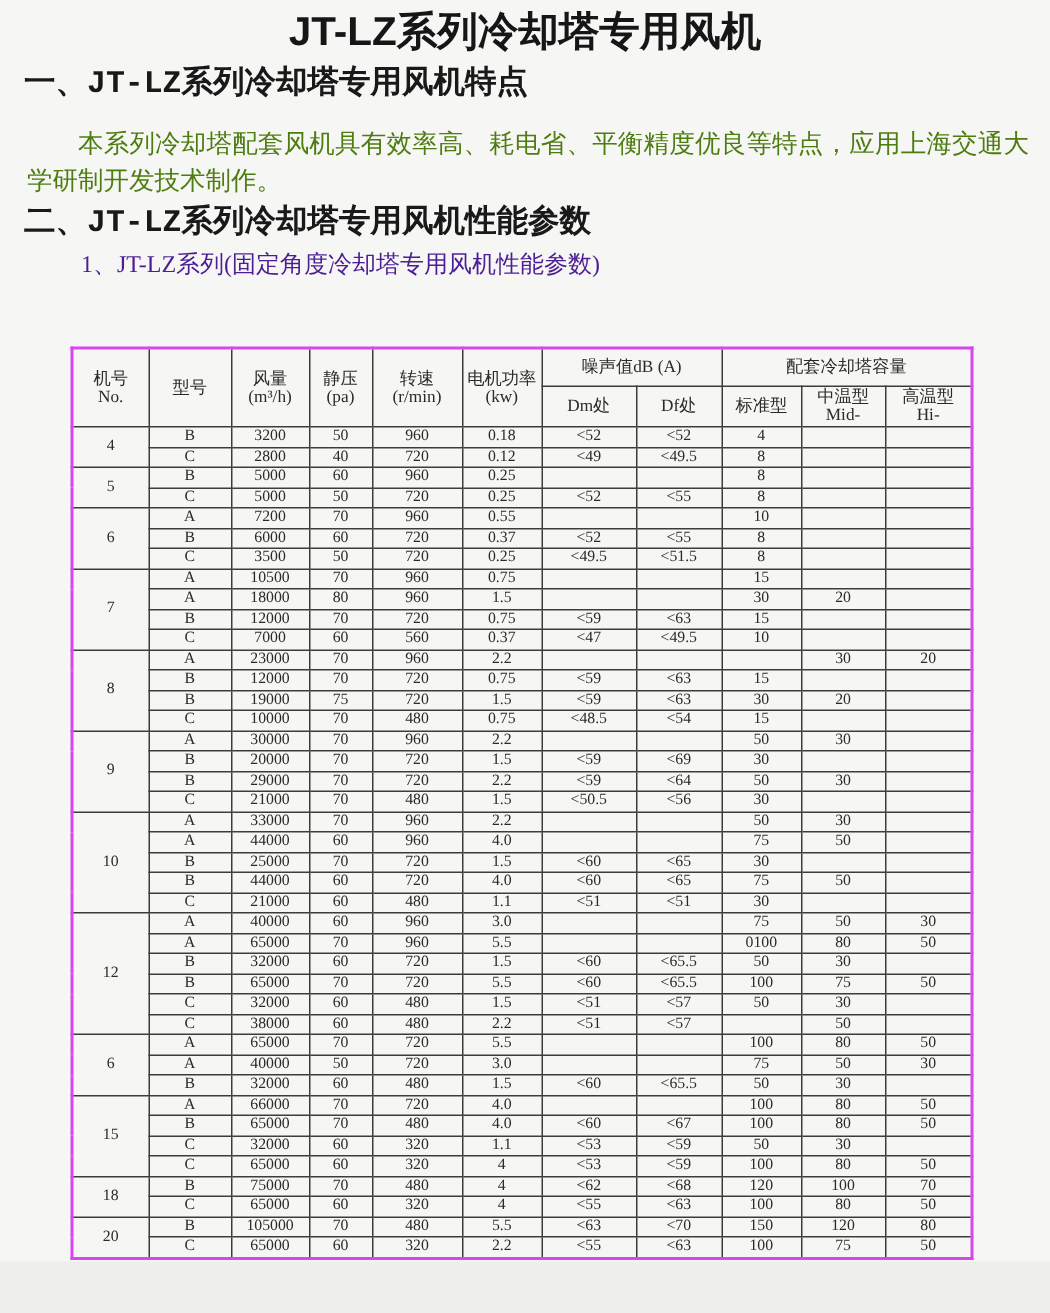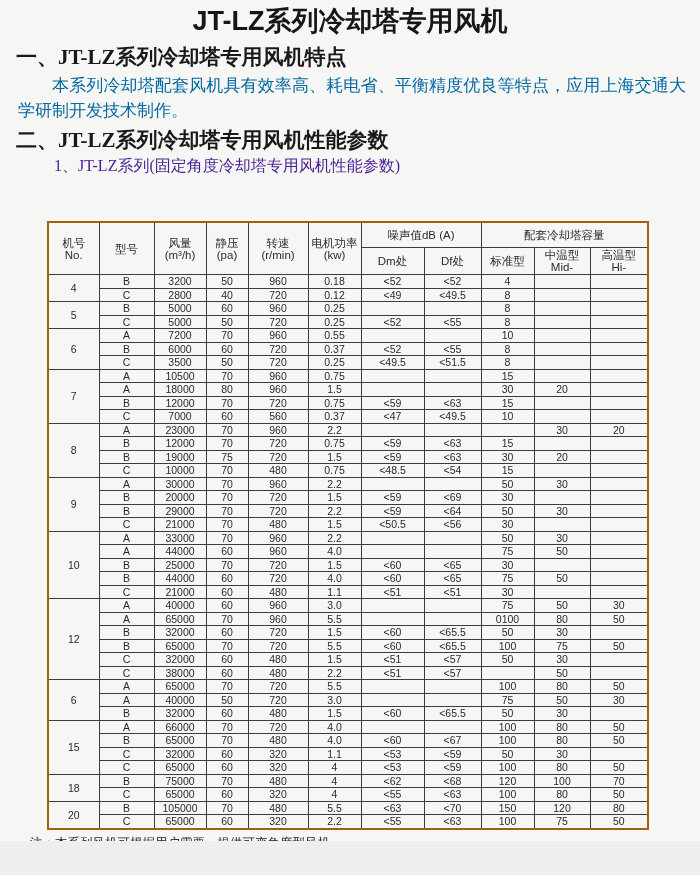--- a/index.html
+++ b/index.html
@@ -21,46 +21,46 @@
     padding-top:3px;
     height:37px;
     text-align:center;
     font-family:"Liberation Sans", sans-serif;
     font-size:27px;
     font-weight:700;
     color:#161616;
   }
   .sec-heading{
     margin:4px 0 2px 16px;
-    font-family:Liberation Serif, serif;
+    font-family:Liberation Mono, monospace;
     font-size:21px;
     line-height:26px;
     font-weight:700;
     color:#191919;
   }
   .body-para{
-    margin:3px 14px 3px 18px;
+    margin:13px 14px 3px 18px;
     font-size:17px;
     line-height:25px;
     text-indent:2em;
     text-align:justify;
-    color:#0369a1;
+    color:#4d7c0f;
   }
   .sub-heading{
     margin:3px 0 6px 54px;
     font-size:16px;
     color:#4c1d95;
   }
   table.perf{
     margin-left:47px;
     width:600px;
     table-layout:fixed;
     border-collapse:collapse;
-    border:2px solid #a16207;
-    font-family:Liberation Sans, sans-serif;
+    border:2px solid #d946ef;
+    font-family:Liberation Serif, serif;
     background:transparent;
     margin-top:44px;
   }
   table.perf th{
     border:1px solid #3c3c3c;
     font-weight:400;
     font-size:11.5px;
     line-height:12px;
     text-align:center;
     vertical-align:middle;

